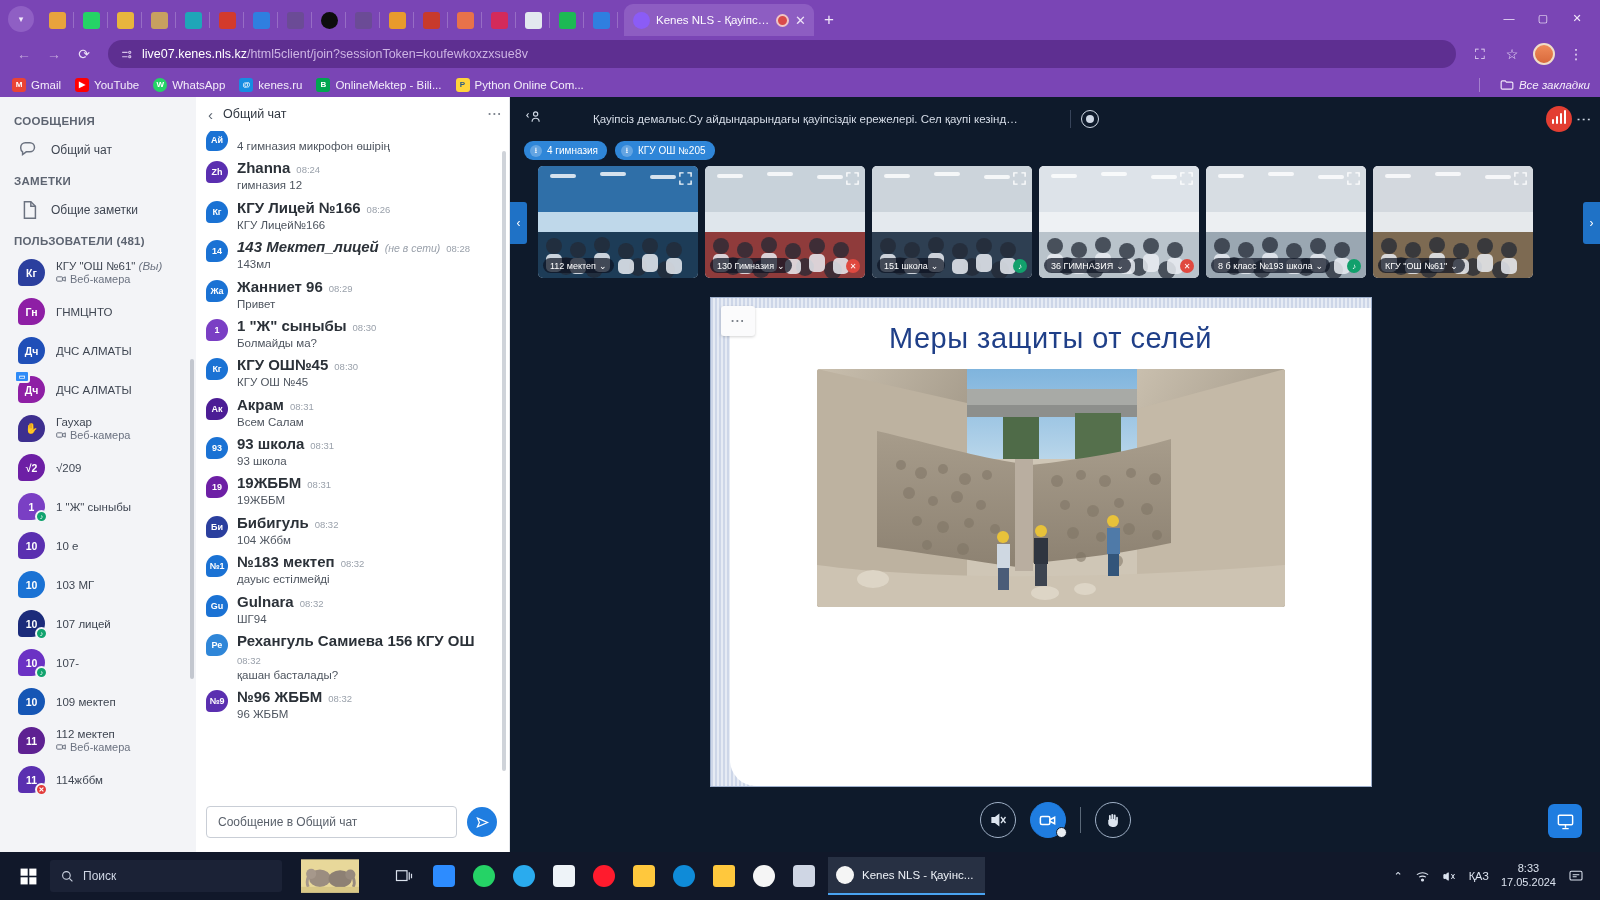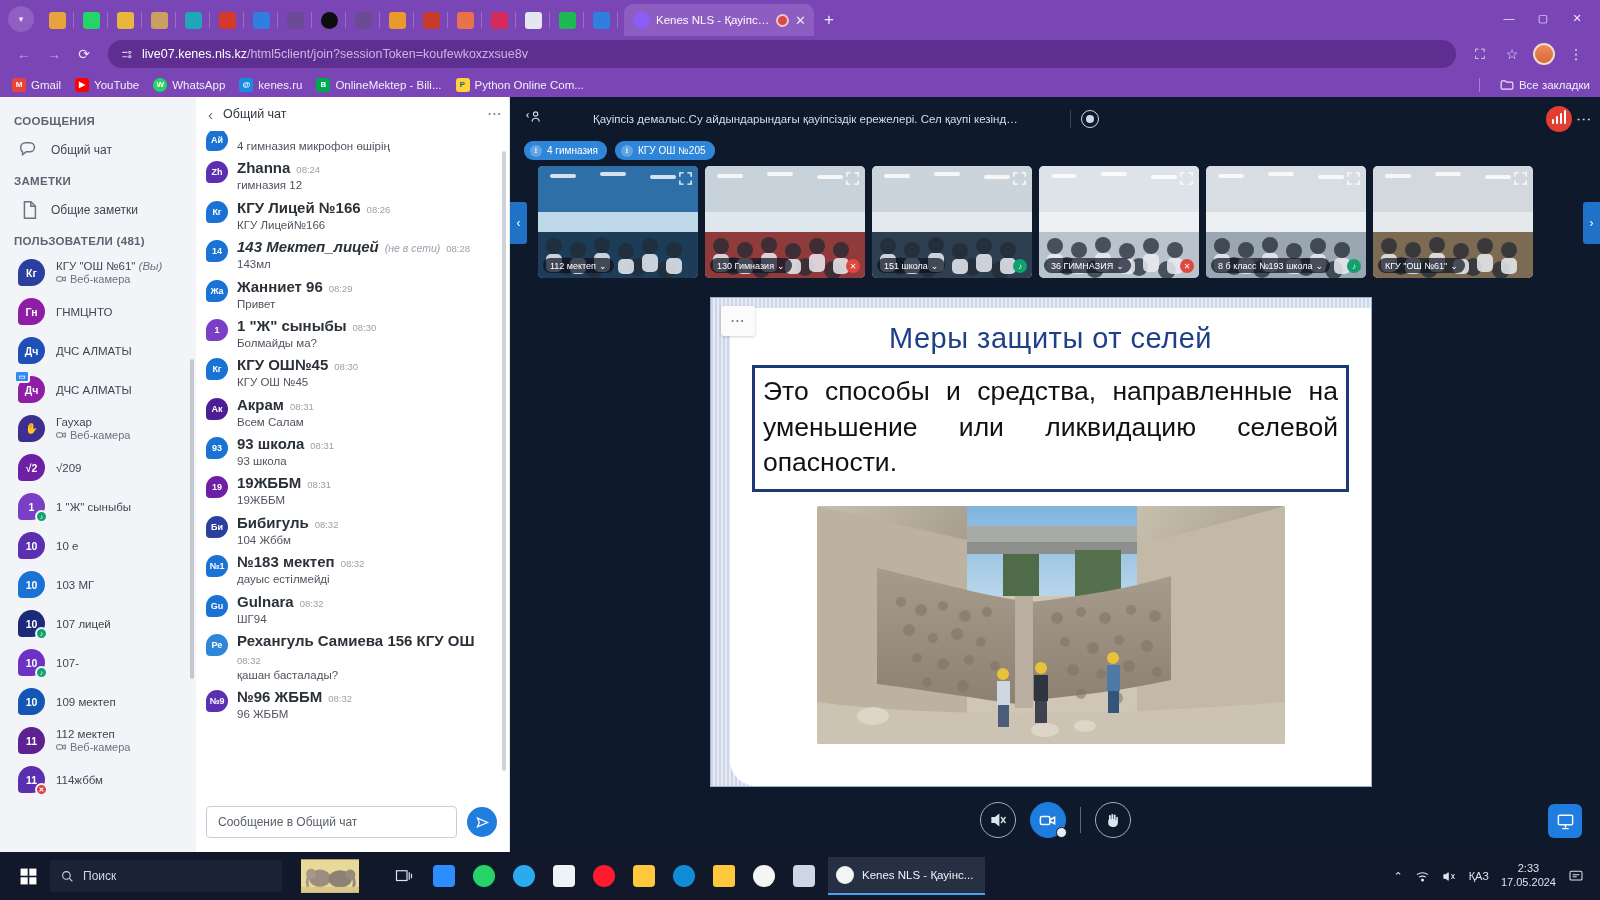--- a/index.html
+++ b/index.html
@@ -62,21 +62,21 @@
   .avatar-btn { width:22px; height:22px; border-radius:50%;
                 background:linear-gradient(#ef8a5a,#d96a3c); border:2px solid #f0ddc8; }
 
   .bookmarks { height:25px; display:flex; align-items:center; padding:0 12px; gap:14px;
                position:relative; }
   .bm { display:flex; align-items:center; gap:5px; color:#f4edfa; font-size:11.5px;
         white-space:nowrap; cursor:pointer; }
   .bm i { width:14px; height:14px; border-radius:3px; display:inline-block; flex:none;
           font-style:normal; font-size:8px; color:#fff; text-align:center; line-height:14px;
           font-weight:bold; }
-  .bm-right { position:absolute; right:10px; display:flex; align-items:center; gap:20px; }
+  .bm-right { position:absolute; right:10px; display:flex; align-items:center; gap:20px;font-style:italic; }
   .bm-right .sep { width:1px; height:14px; background:rgba(255,255,255,0.32); }
 
   
   .page { position:absolute; left:0; right:0; top:97px; bottom:0; display:flex; }
 
   
   .sidebar { width:196px; background:#f3f4f7; overflow:hidden; position:relative;
              padding-top:10px; }
   .side-head { font-size:11.5px; font-weight:bold; color:#5d6471; letter-spacing:.3px;
                padding:8px 0 6px 14px; text-transform:uppercase; }
@@ -883,23 +883,20 @@
                 <path d="M3 9V3h6M21 9V3h-6M3 15v6h6M21 15v6h-6"></path>
               </svg><span class="tname">КГУ "ОШ №61" <b style="font-weight:400">⌄</b></span></div>
           </div>
         <div class="arrow r">›</div>
       </div>
 
       <div class="slide-wrap">
         <div class="slide">
           <div class="slide-card">
             <div class="slide-title">Меры защиты от селей</div>
-            <div class="slide-box">
-              <p>Это способы и средства, направленные на уменьшение или ликвидацию селевой опасности.</p>
-            </div>
             <div class="slide-img">
               <svg width="468" height="238" viewBox="0 0 468 238">
                 <defs>
                   <linearGradient id="sky" x1="0" y1="0" x2="0" y2="1">
                     <stop offset="0" stop-color="#7fb4dd"></stop>
                       <stop offset="1" stop-color="#b9d6ea"></stop>
                   </linearGradient>
                   <linearGradient id="rockl" x1="0" y1="0" x2="1" y2="1">
                     <stop offset="0" stop-color="#c9bfae"></stop>
                       <stop offset="1" stop-color="#8f8575"></stop>
@@ -1092,21 +1089,21 @@
         </svg>
     </span>
     <span class="ti">
       <svg width="15" height="13" viewBox="0 0 24 20" fill="none" stroke="#dbe2ee" stroke-width="1.6">
           <path d="M3 7h3l4-3v12l-4-3H3z" fill="#dbe2ee"></path>
           <path d="M15 6l5 8M20 6l-5 8"></path>
         </svg>
     </span>
     <span class="ti">ҚАЗ</span>
     <span class="tray-clock">
-      <div>2:33</div>
+      <div>8:33</div>
       <div>17.05.2024</div>
     </span>
     <span class="ti">
       <svg width="16" height="14" viewBox="0 0 24 20" fill="none" stroke="#dbe2ee" stroke-width="1.6">
           <rect x="3" y="3" width="18" height="13" rx="2"></rect>
           <path d="M7 8h10M7 11h6"></path>
         </svg>
     </span>
   </div>
 </div>

